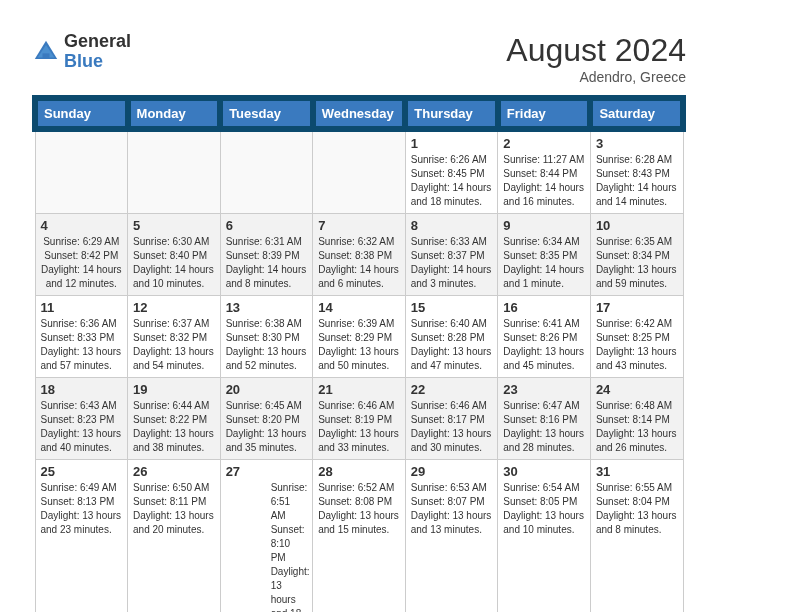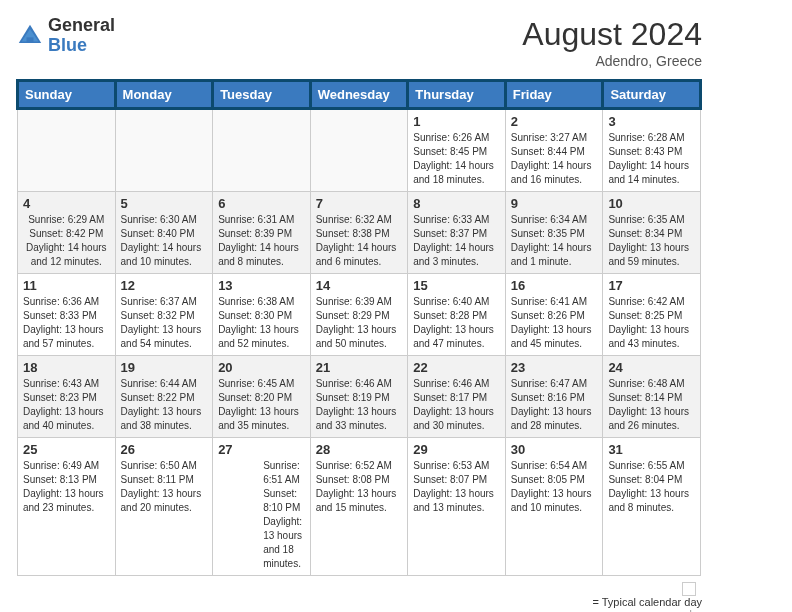--- a/index.html
+++ b/index.html
@@ -6,21 +6,21 @@
     body {
       font-family: Arial, sans-serif;
       background: #fff;
       width: 792px;
       height: 612px;
       overflow: hidden;
     }
     .page {
       width: 718px;
       height: 612px;
-      padding: 16px;
+      padding: 32px;
       display: flex;
       flex-direction: column;
     }
     .header {
       display: flex;
       justify-content: space-between;
       align-items: flex-start;
       margin-bottom: 10px;
     }
     .logo {
@@ -66,21 +66,21 @@
       border-collapse: collapse;
       width: 100%;
       table-layout: fixed;
     }
     .calendar th {
       background: #3a7abf;
       color: #fff;
       text-align: left;
       padding: 5px 6px;
       font-size: 13px;
-      border: 3px solid #0c4a6e;
+      border: 6px solid #0c4a6e;
     }
     .calendar td {
       border: 1px solid #ccc;
       vertical-align: top;
       padding: 4px 5px;
       font-size: 10px;
       color: #333;
       background: #fff;
       height: 82px;
     }
@@ -166,21 +166,21 @@
           <td class="empty"></td>
           <td>
             <span class="day-num">1</span>
             <div class="day-info" style="white-space: pre-line;">Sunrise: 6:26 AM
 Sunset: 8:45 PM
 Daylight: 14 hours
 and 18 minutes.</div>
           </td>
           <td>
             <span class="day-num">2</span>
-            <div class="day-info" style="white-space: pre-line;">Sunrise: 3:27 AM
+            <div class="day-info" style="white-space: pre-line;">Sunrise: 11:27 AM
 Sunset: 8:44 PM
 Daylight: 14 hours
 and 16 minutes.</div>
           </td>
           <td>
             <span class="day-num">3</span>
             <div class="day-info" style="white-space: pre-line;">Sunrise: 6:28 AM
 Sunset: 8:43 PM
 Daylight: 14 hours
 and 14 minutes.</div>

